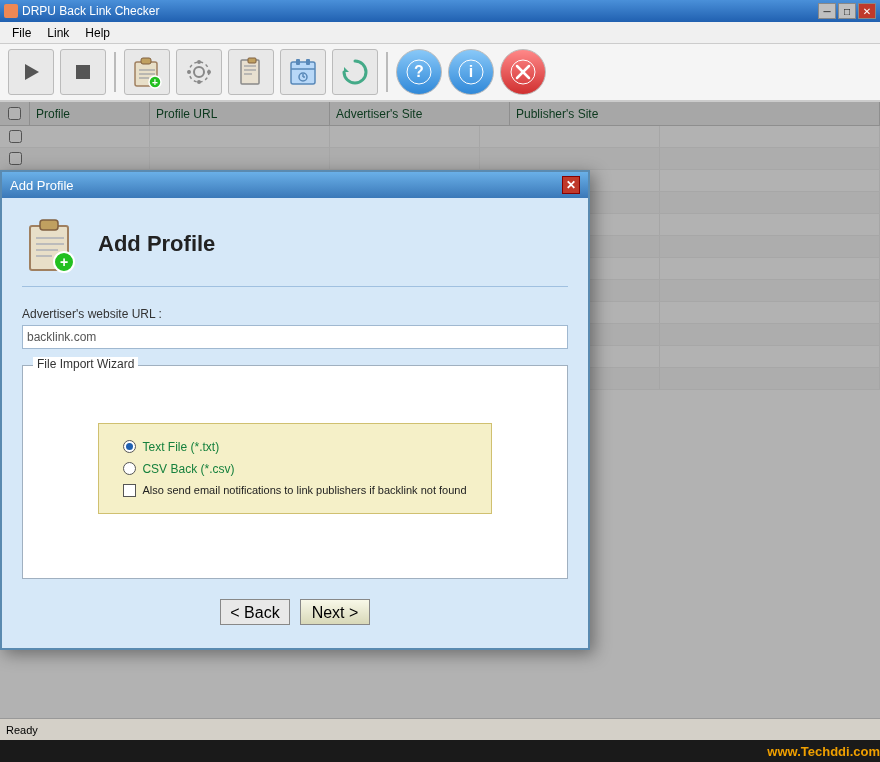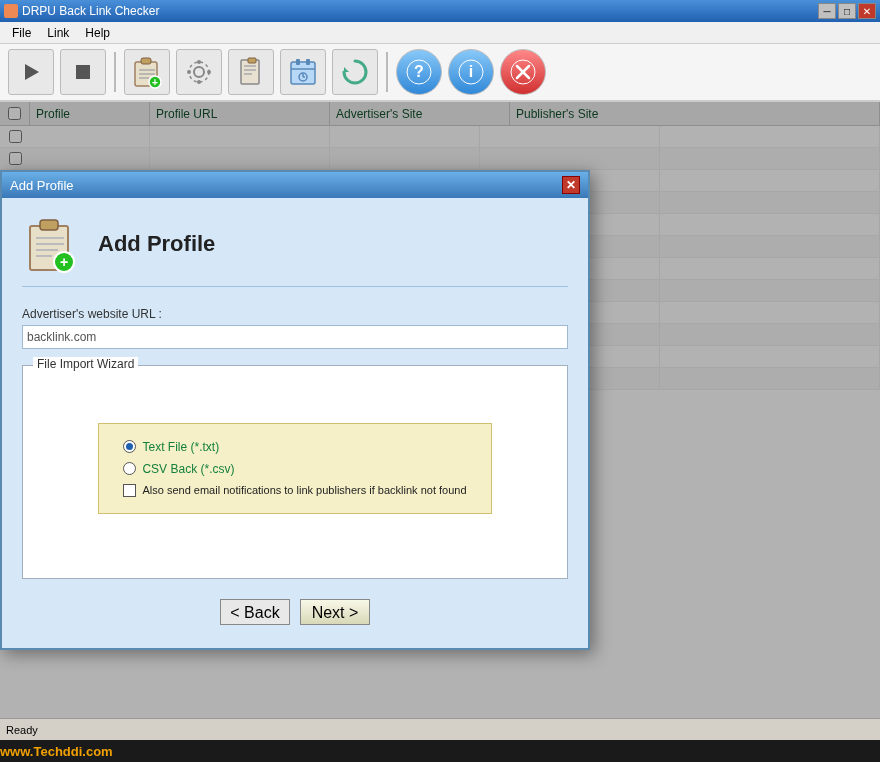--- a/index.html
+++ b/index.html
@@ -161,24 +161,25 @@
       padding: 0 6px;
       font-size: 11px;
     }
 
     
     .bottom-bar {
       background: #1a1a1a;
       height: 22px;
       display: flex;
       align-items: center;
-      justify-content: flex-start;
+      justify-content: flex-end;
       color: #f0a000;
       font-size: 13px;
       font-weight: bold;
+      padding-left: 42px;
     }
 
     
     .modal-overlay {
       position: absolute;
       top: 0; left: 0; right: 0; bottom: 0;
       background: rgba(0,0,0,0.3);
       display: flex;
       align-items: center;
       justify-content: flex-start;

